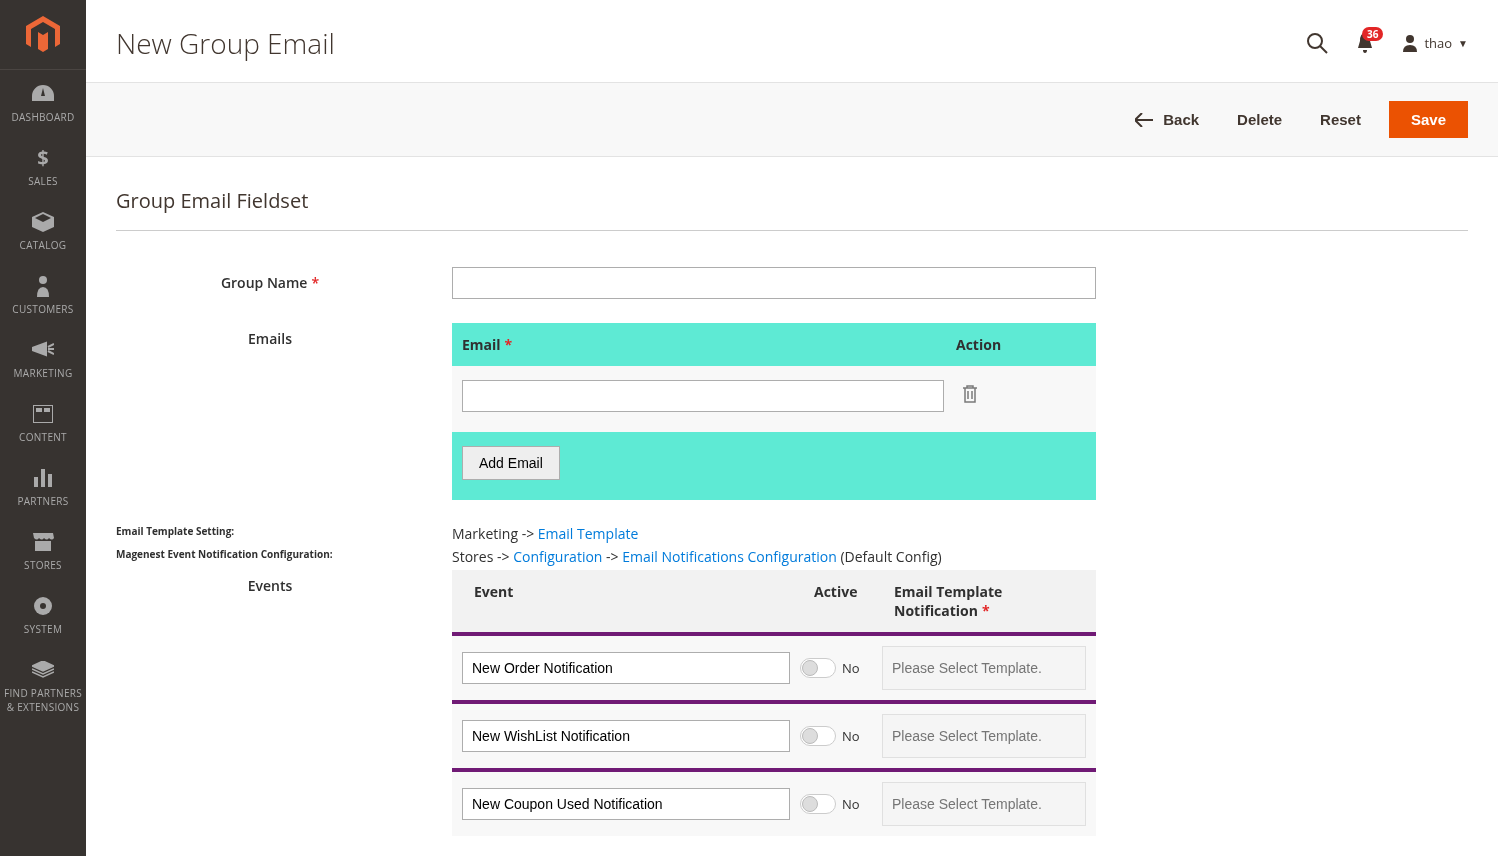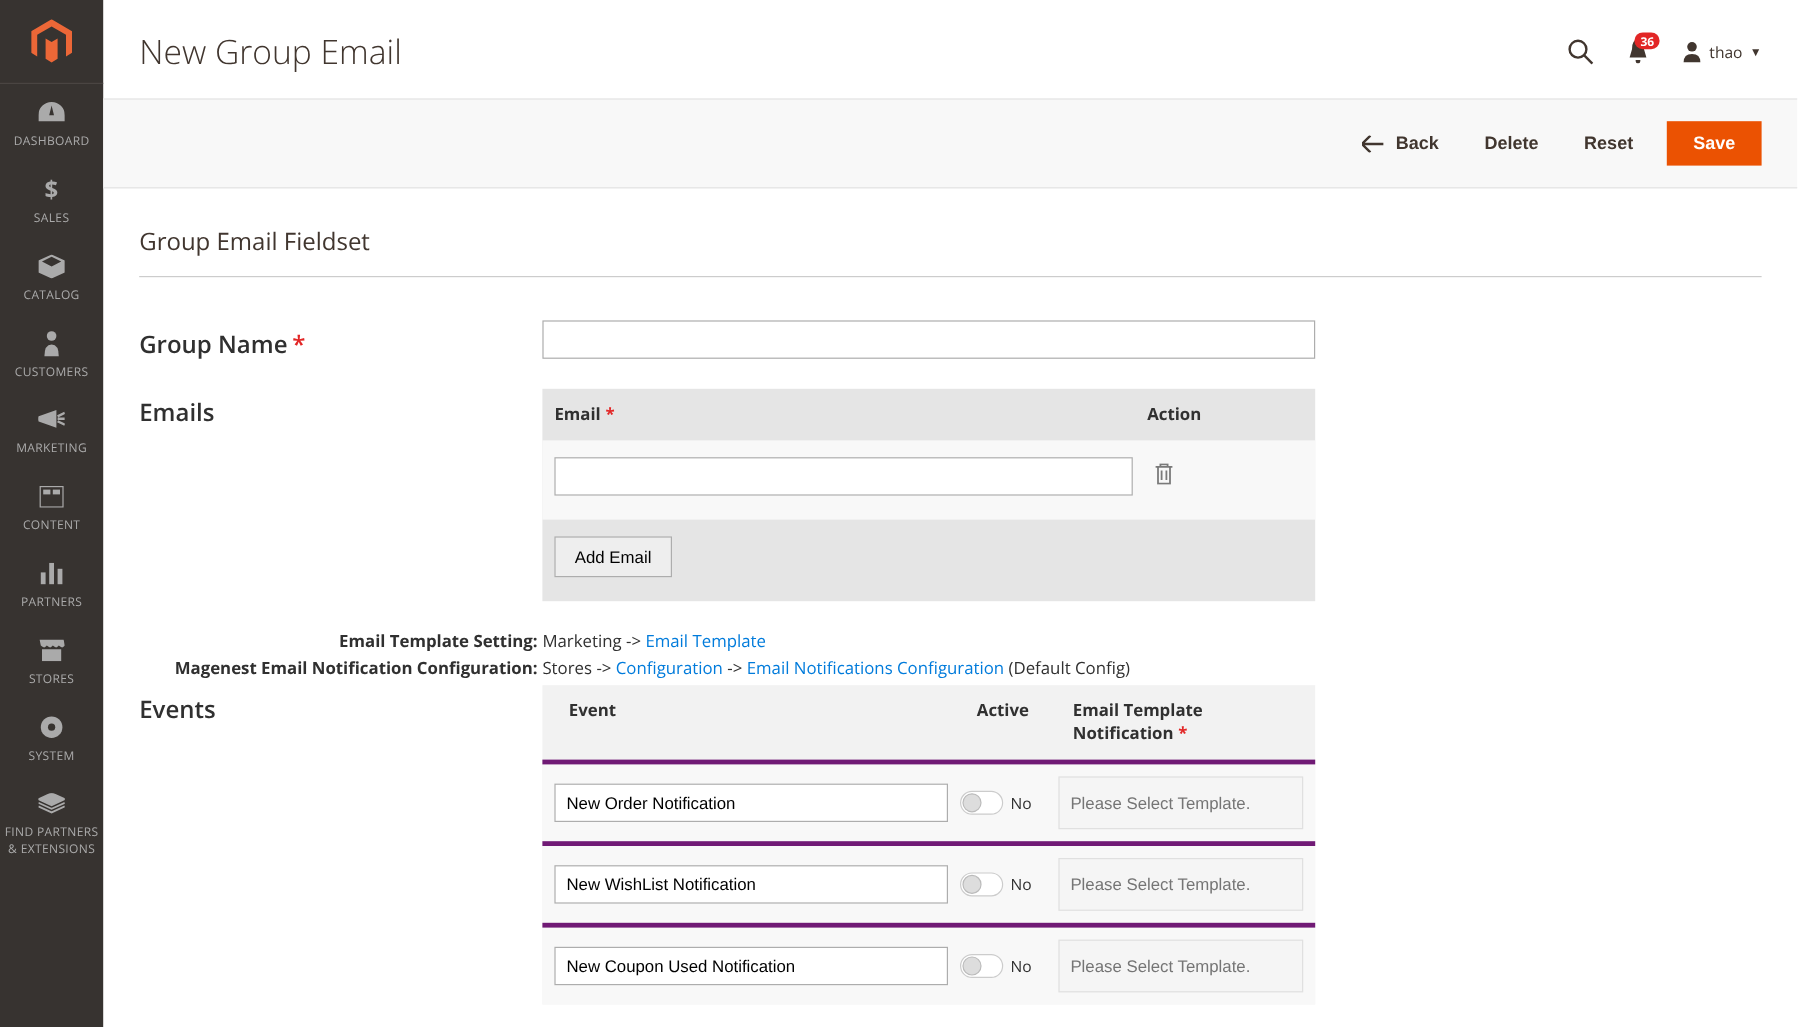--- a/index.html
+++ b/index.html
@@ -120,39 +120,39 @@
       border-bottom: 1px solid #ccc;
       margin-bottom: 36px;
     }
     .form-row {
       display: flex;
       margin-bottom: 24px;
       align-items: flex-start;
     }
     .form-label {
       width: 336px;
-      text-align: left;
+      text-align: center;
       padding-right: 28px;
       font-weight: 600;
       color: #303030;
-      font-size: 20px;
+      font-size: 14px;
       padding-top: 6px;
     }
     .form-label .req { color: #e22626; margin-left: 4px; }
     .form-field { flex: 1; max-width: 644px; }
     .text-input {
       width: 100%;
       height: 32px;
       border: 1px solid #adadad;
       padding: 0 9px;
       font-size: 14px;
     }
 
     .emails-box {
-      background: #e5e5e5;
+      background: #5eead4;
       width: 644px;
     }
     .emails-header {
       display: flex;
       padding: 12px 10px;
       font-weight: 700;
       font-size: 14px;
     }
     .emails-header .col-email { width: 494px; }
     .emails-header .col-action { flex: 1; }
@@ -170,23 +170,23 @@
       background: #eee;
       border: 1px solid #adadad;
       padding: 8px 16px;
       font-size: 14px;
       cursor: pointer;
     }
 
     .setting-row { display: flex; margin-bottom: 4px; }
     .setting-label {
       width: 336px;
-      text-align: right;
+      text-align: left;
       font-weight: 700;
-      font-size: 14px;
+      font-size: 10px;
       padding-right: 4px;
     }
     .setting-value { flex: 1; }
     .link { color: #007bdb; text-decoration: none; cursor: pointer; }
     .muted { color: #303030; }
 
     .events-box {
       width: 644px;
       background: #f2f2f2;
     }
@@ -416,21 +416,21 @@
       </div>
     </div>
 
     <div class="setting-row">
       <div class="setting-label">Email Template Setting:</div>
       <div class="setting-value">
         <span class="muted">Marketing -&gt; </span><a class="link">Email Template</a>
       </div>
     </div>
     <div class="setting-row">
-      <div class="setting-label">Magenest Email Notification Configuration:</div>
+      <div class="setting-label">Magenest Event Notification Configuration:</div>
       <div class="setting-value">
         <span class="muted">Stores -&gt; </span><a class="link">Configuration</a><span class="muted"> -&gt; </span><a class="link">Email Notifications Configuration</a><span class="muted"> (Default Config)</span>
       </div>
     </div>
 
     <div class="form-row" style="margin-top:4px">
       <div class="form-label">Events</div>
       <div class="events-box">
         <div class="events-header">
           <div class="col-event">Event</div>

